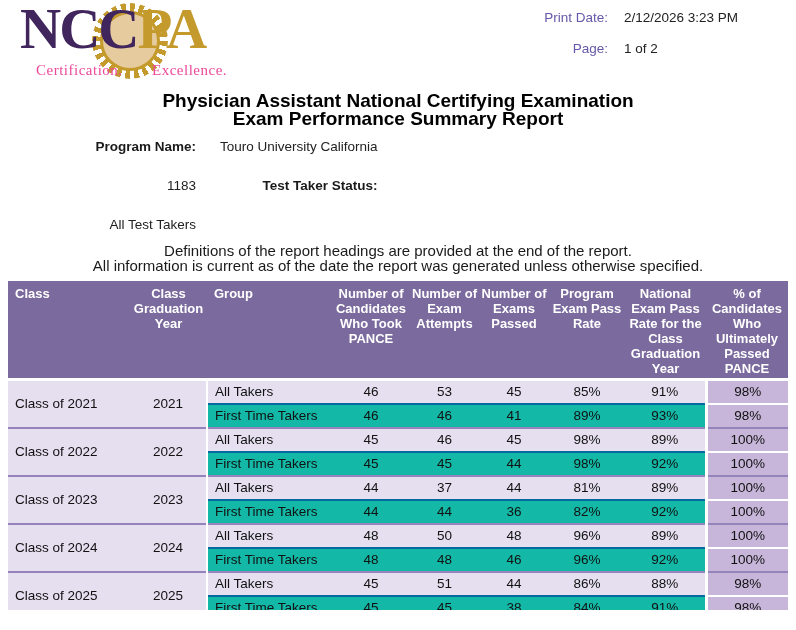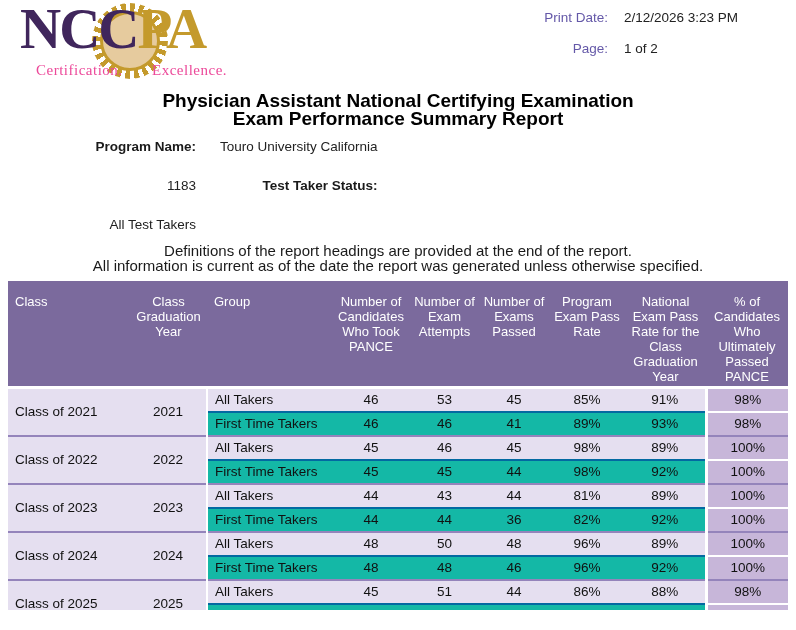--- a/index.html
+++ b/index.html
@@ -78,22 +78,22 @@
 
   
   table.report {
     position: absolute; left: 8px; top: 281px;
     width: 780px; table-layout: fixed;
     border-collapse: collapse;
     border-bottom: 3px solid #413a5c;
   }
   .report th {
     background: #7b6a9d; color: #ffffff;
-    font-size: 13px; font-weight: normal; line-height: 15px;
-    vertical-align: top; padding: 13px 2px 2px 2px;
+    font-size: 13px; font-weight: bold; line-height: 15px;
+    vertical-align: top; padding: 5px 2px 2px 2px;
     height: 97px; border-bottom: 3px solid #ffffff;
   }
   .report th.h-left { text-align: left; padding-left: 7px; }
   .report th.h-center { text-align: center; }
   .report td {
     font-size: 13.5px; color: #111;
     height: 24px; padding: 2px 4px; text-align: center;
     vertical-align: middle;
   }
   .report td.c-class, .report td.c-group { text-align: left; padding-left: 7px; }
@@ -216,21 +216,21 @@
         <td class="c-last">100%</td>
       </tr>
     </tbody>
 
     <tbody>
       <tr class="row-all">
         <td class="c-class" rowspan="2">Class of 2023</td>
         <td class="c-year" rowspan="2">2023</td>
         <td class="c-group">All Takers</td>
         <td>44</td>
-        <td>43</td>
+        <td>37</td>
         <td>44</td>
         <td>81%</td>
         <td>89%</td>
         <td class="c-last">100%</td>
       </tr>
       <tr class="row-first">
         <td class="c-group">First Time Takers</td>
         <td>44</td>
         <td>44</td>
         <td>36</td>

